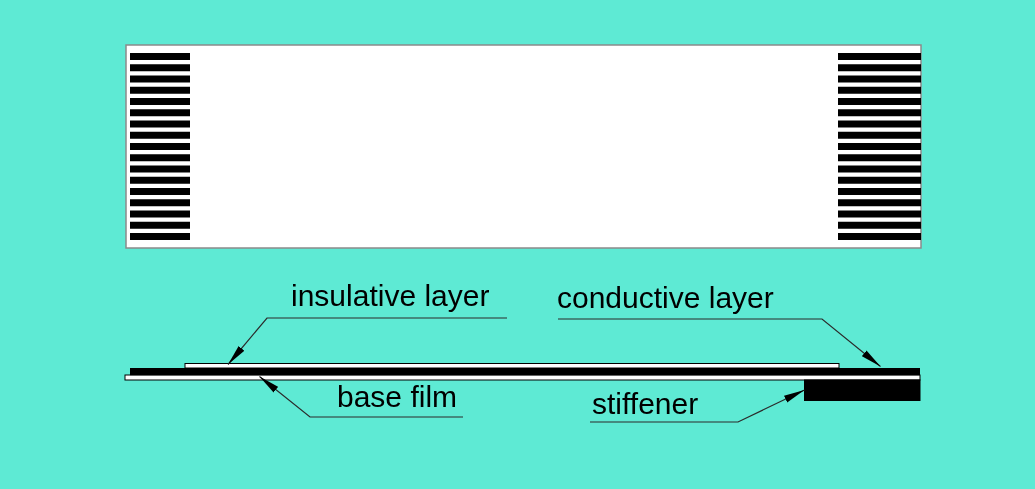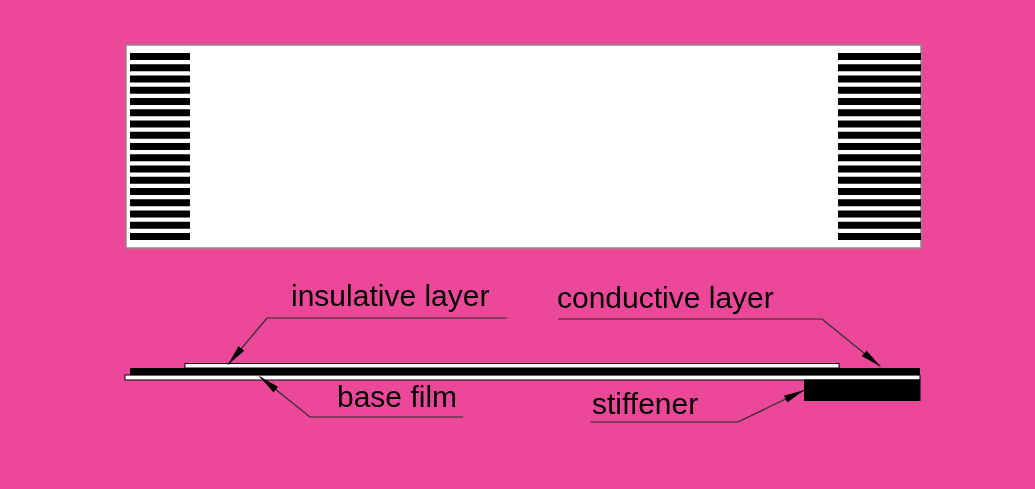--- a/index.html
+++ b/index.html
@@ -4,21 +4,21 @@
 <style>
   html, body {
     margin: 0;
     padding: 0;
     background: #ffffff;
   }
   .canvas {
     position: relative;
     width: 1035px;
     height: 489px;
-    background: #ec4899;
+    background: #5eead4;
     overflow: hidden;
   }
   svg {
     display: block;
   }
   .label-text {
     font-family: "Liberation Sans", sans-serif;
     font-size: 30px;
     fill: #000000;
   }

